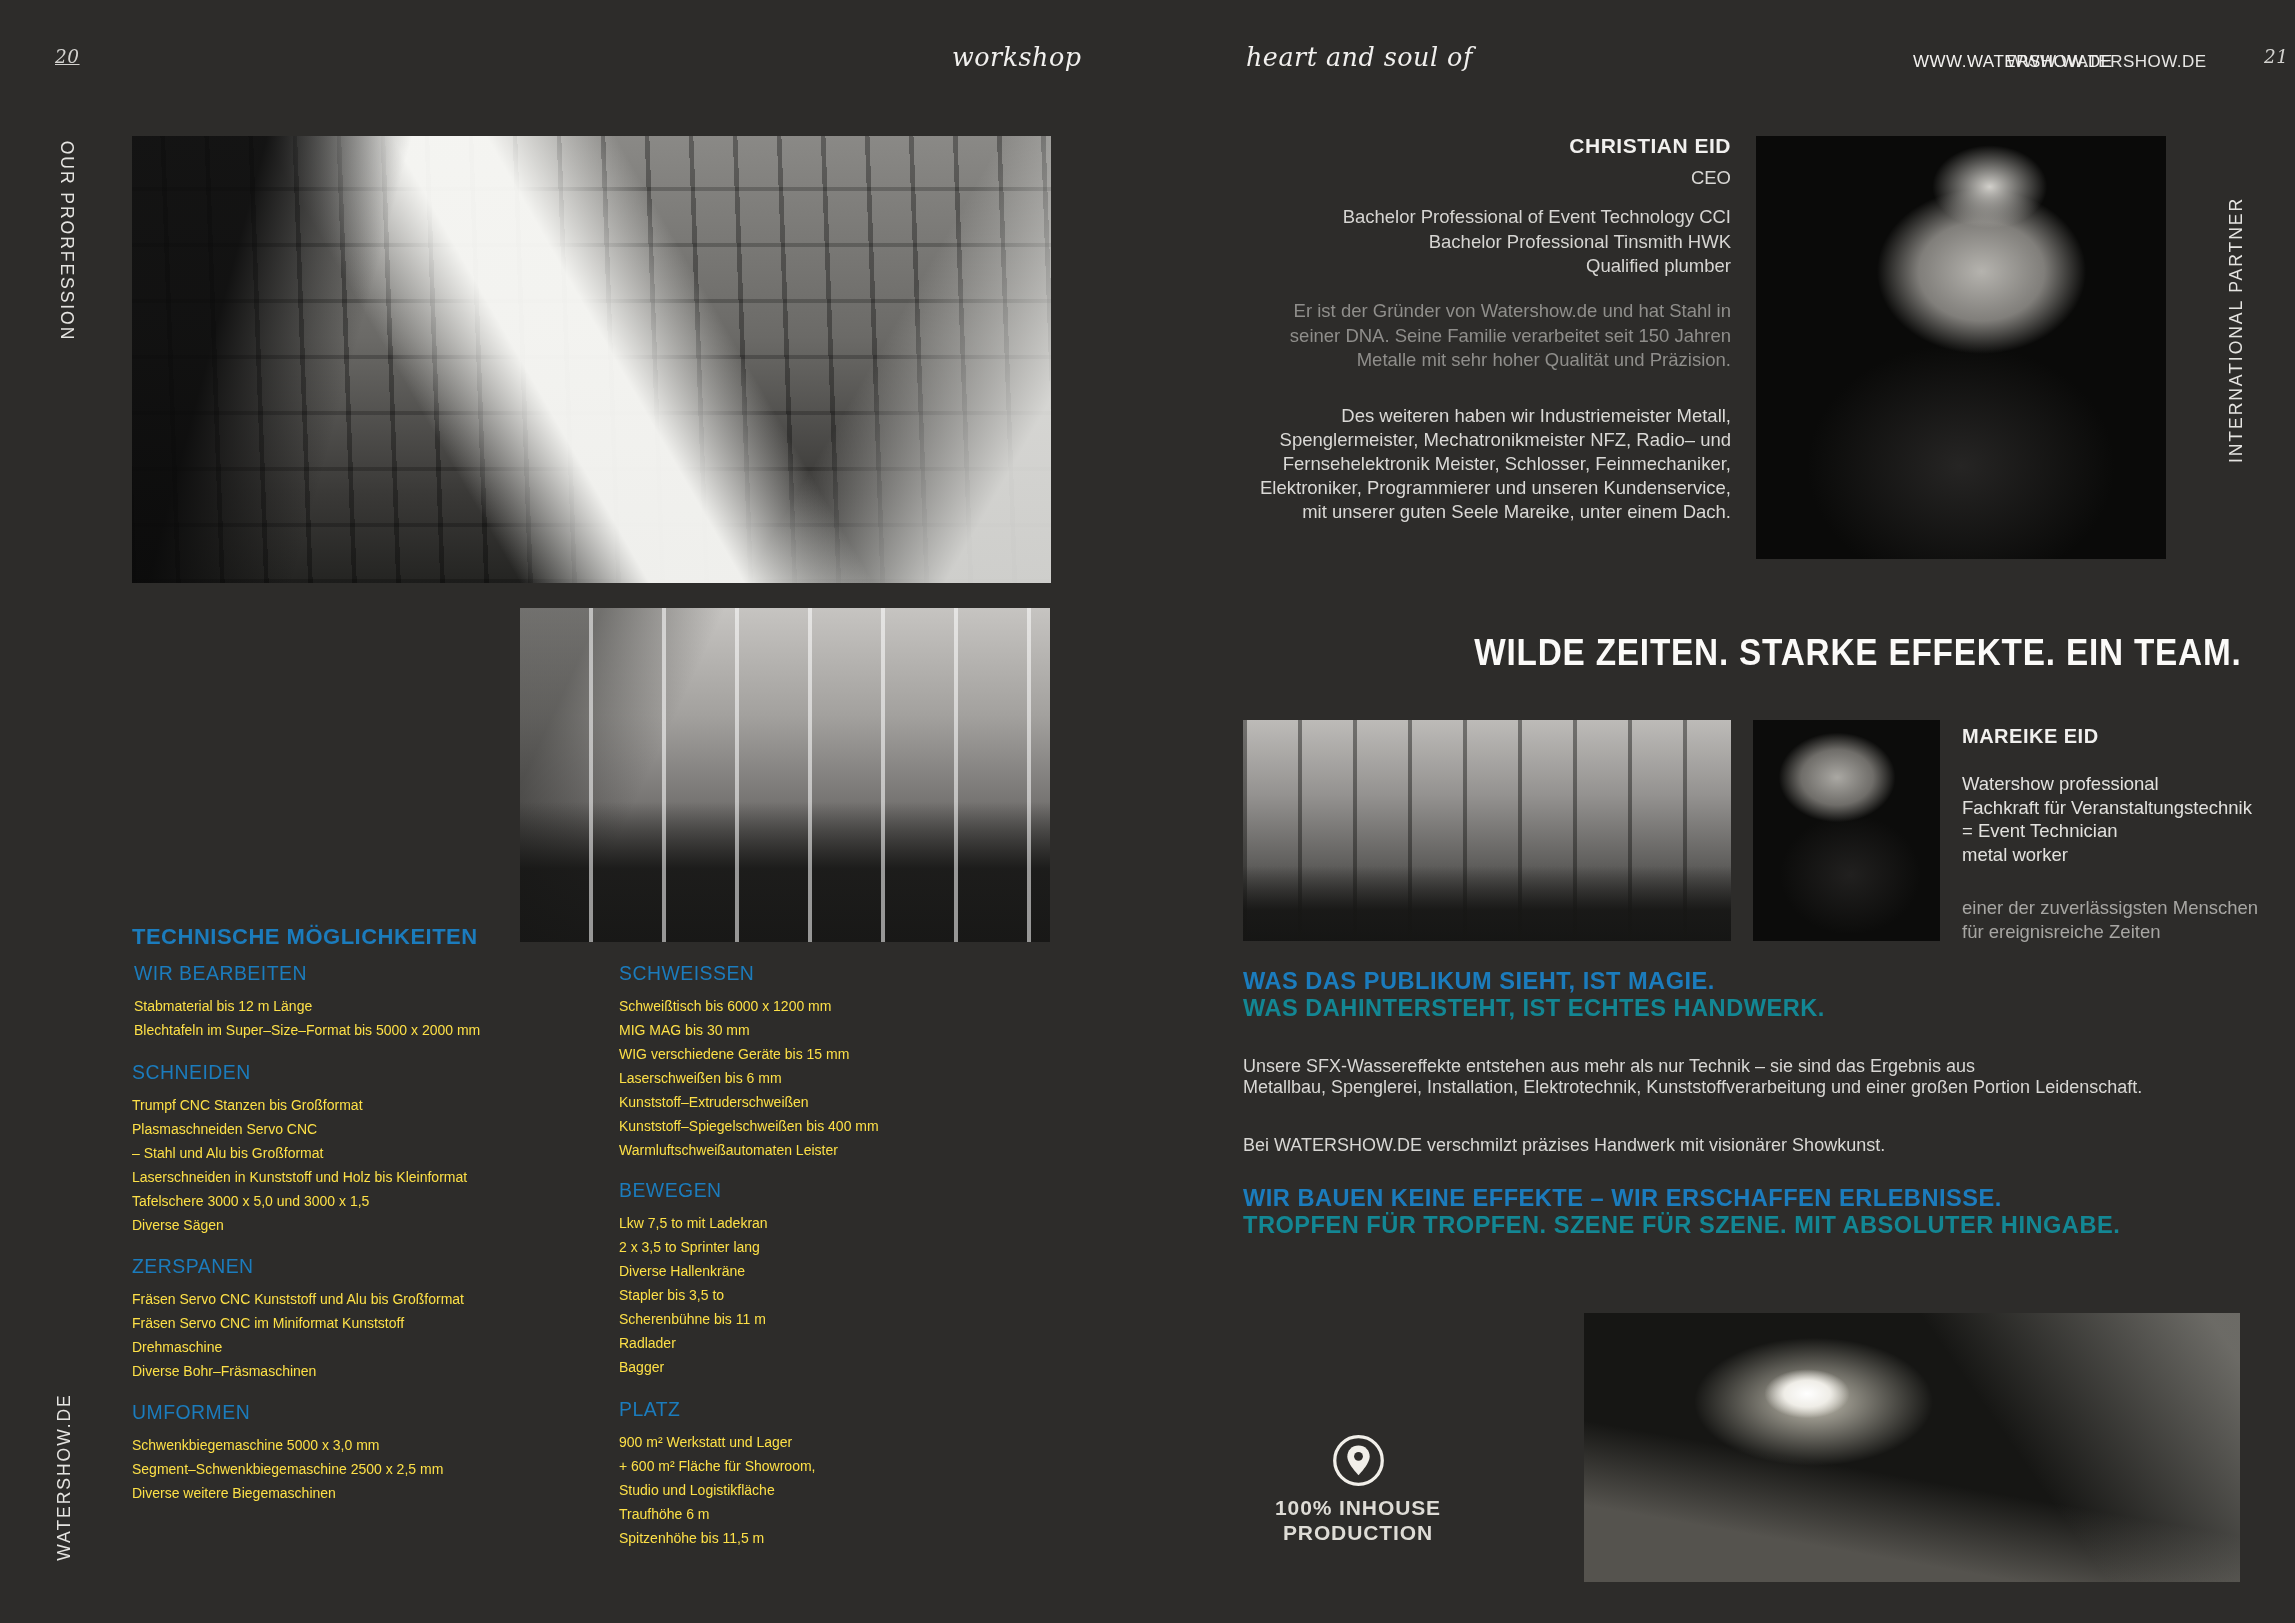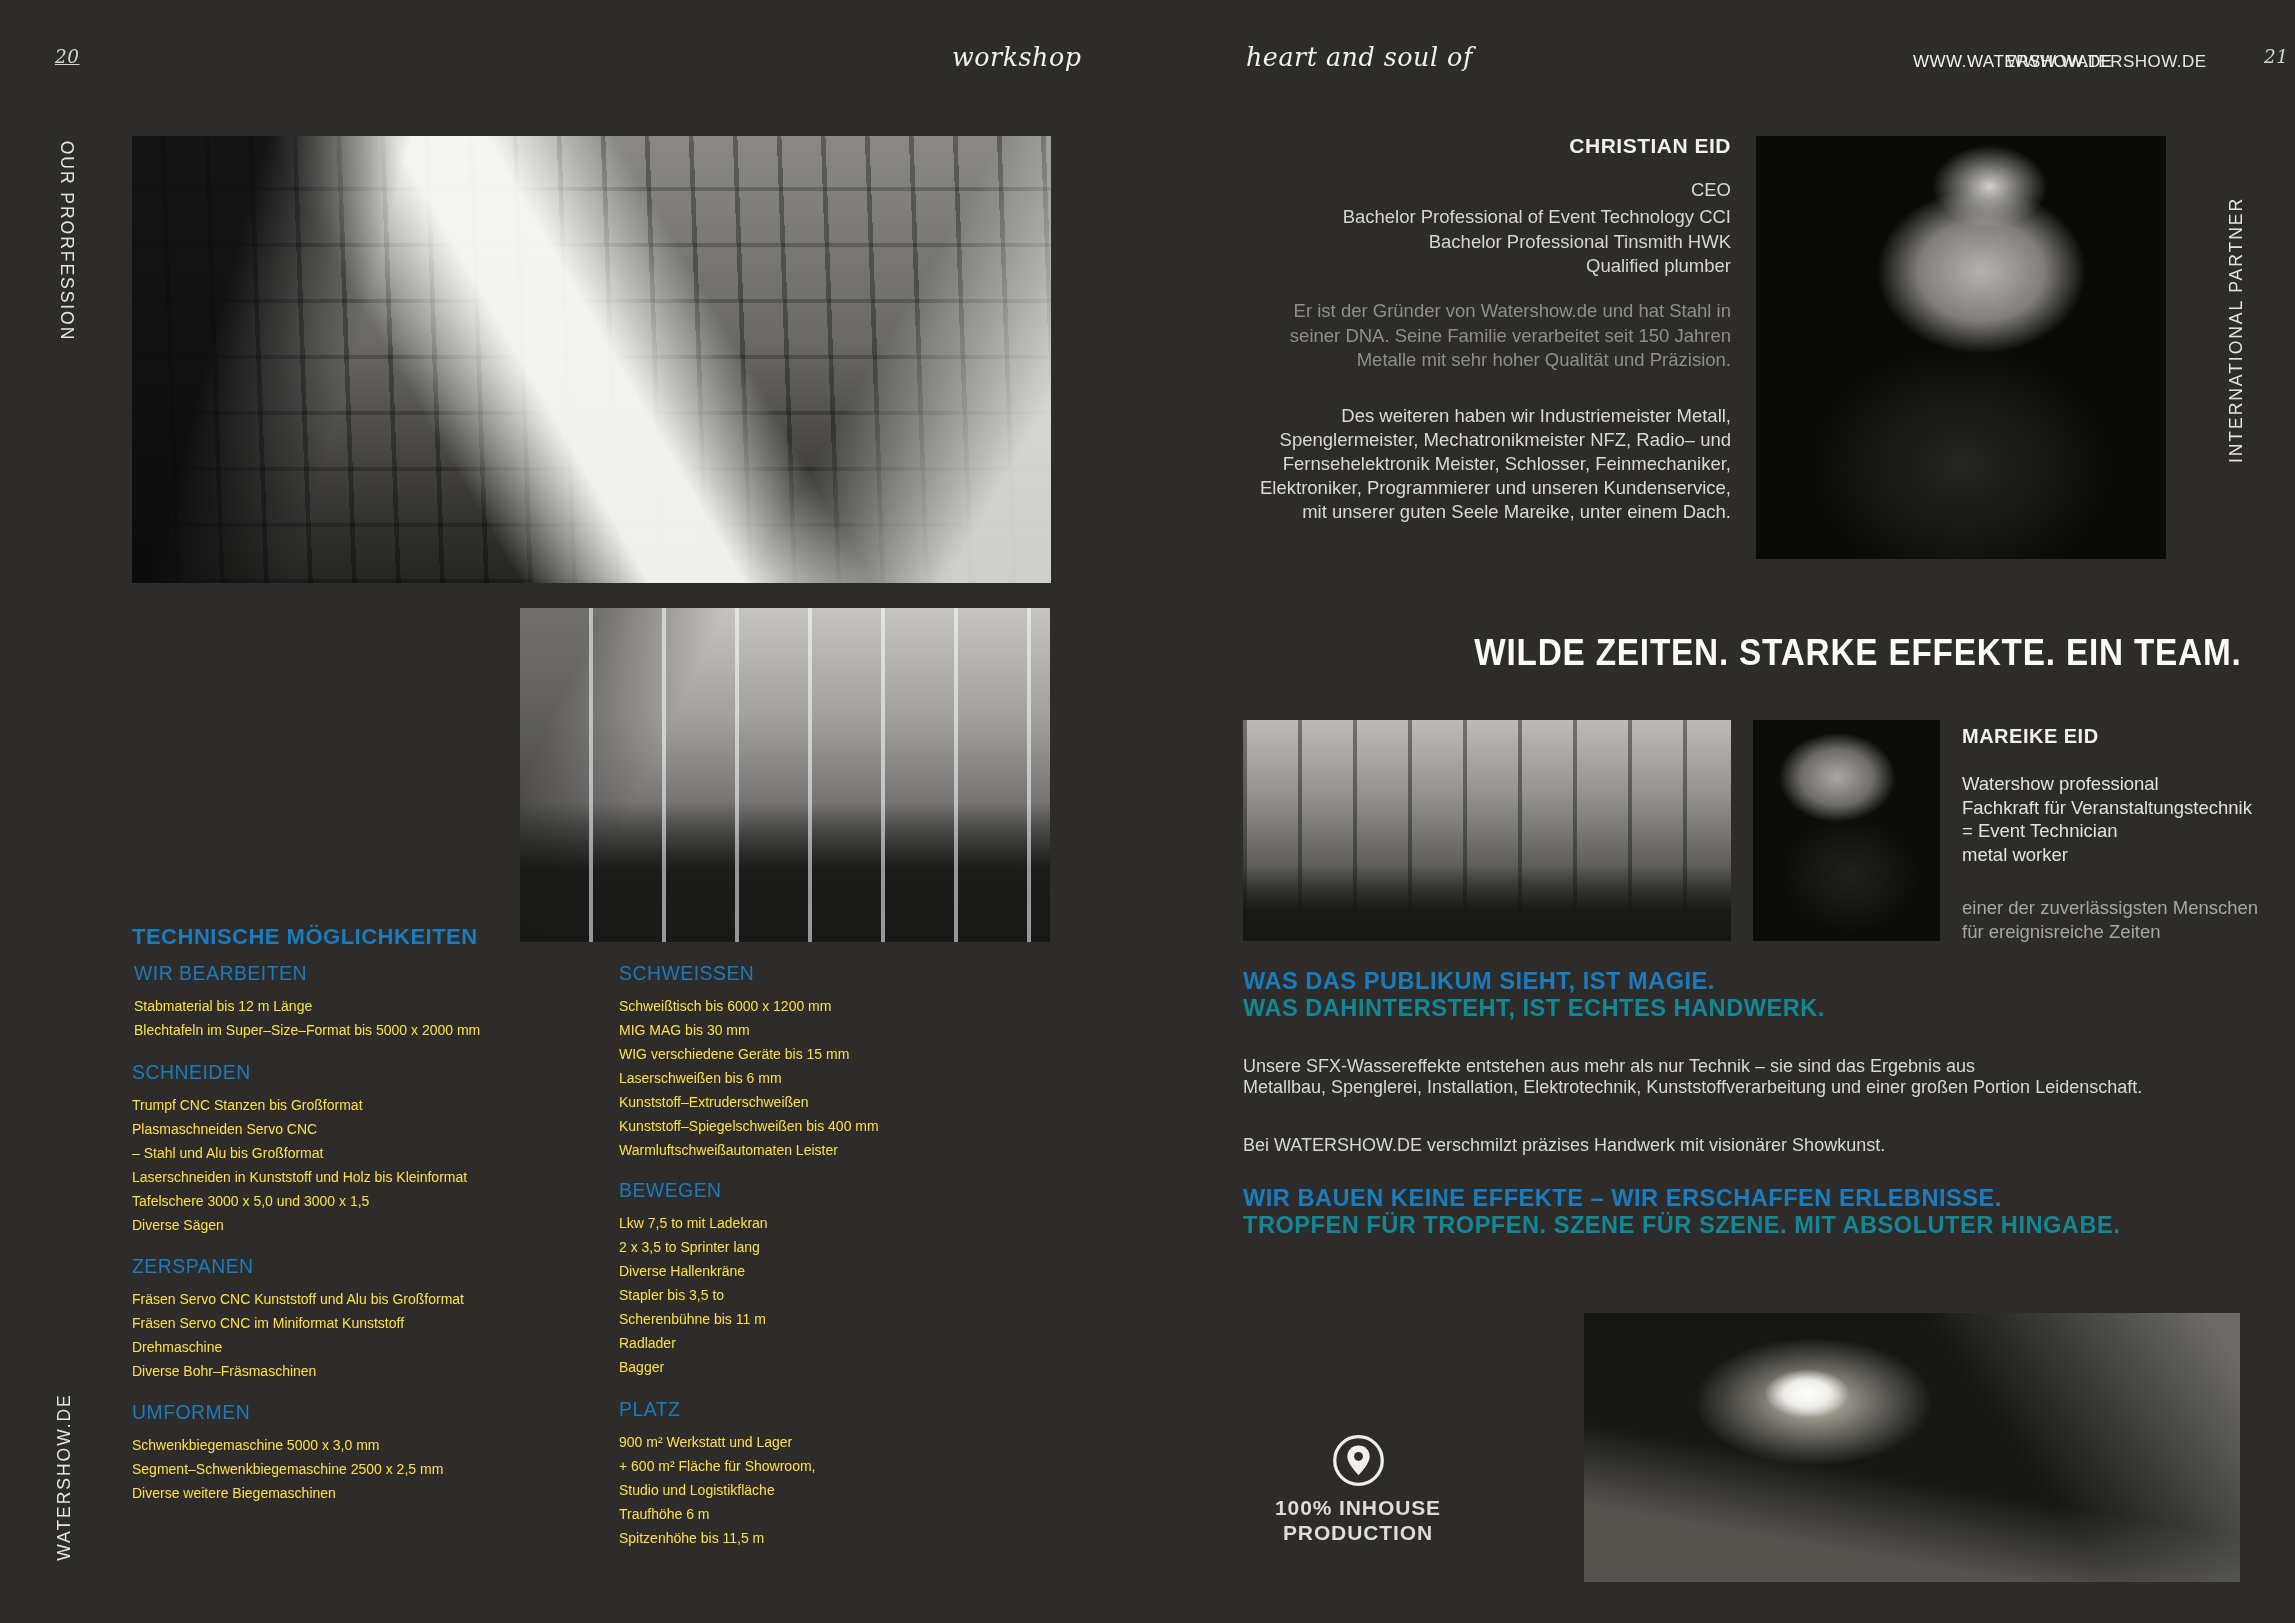--- a/index.html
+++ b/index.html
@@ -74,21 +74,21 @@
       radial-gradient(10% 14% at 34% 30%, #ffffff 0%, #efede7 35%, rgba(255,255,255,0) 65%),
       radial-gradient(26% 34% at 35% 33%, rgba(255,250,233,.75) 0%, rgba(255,255,255,0) 70%),
       linear-gradient(235deg, rgba(165,163,156,.6) 4%, rgba(40,40,38,0) 38%),
       linear-gradient(10deg, #55534e 0 20%, rgba(30,30,28,0) 42%),
       #161614;
   }
 
   
   .rightcol{right:564px;text-align:right;width:694px;}
   #christian-name{top:134px;font-size:21px;font-weight:700;letter-spacing:0.5px;color:var(--white);}
-  #christian-role{top:179px;font-size:18.5px;color:#d9d8d5;}
+  #christian-role{top:167px;font-size:18.5px;color:#d9d8d5;}
   #christian-creds{top:205px;font-size:18.5px;line-height:24.5px;color:#d6d5d2;}
   #christian-bio-gray{top:299px;font-size:18.5px;line-height:24.5px;color:var(--gray);}
   #christian-bio-white{top:404px;font-size:18.5px;line-height:24px;color:#dad9d6;}
 
   #team-headline{
     right:53px;top:632px;font-size:37px;font-weight:700;letter-spacing:0.9px;
     color:#fbfaf8;transform:scaleX(.9);transform-origin:100% 50%;white-space:nowrap;
   }
 
   #mareike-block{left:1962px;top:725px;width:324px;}

